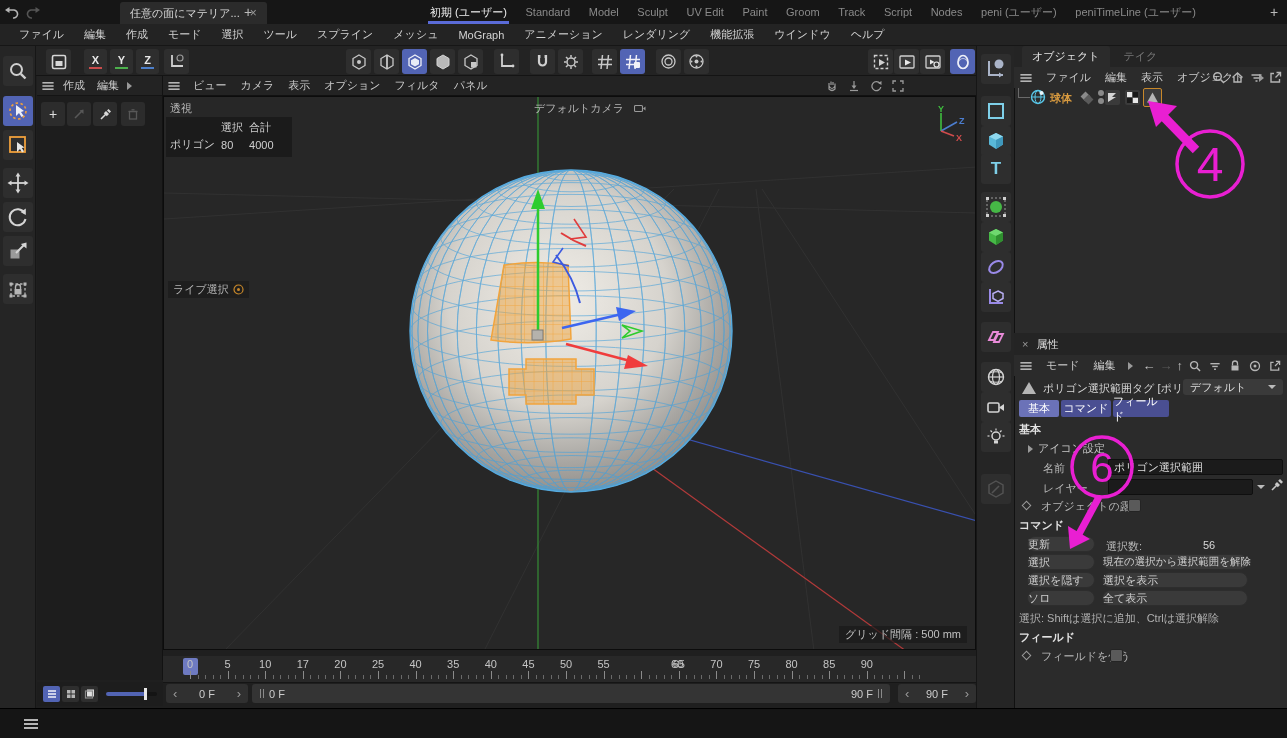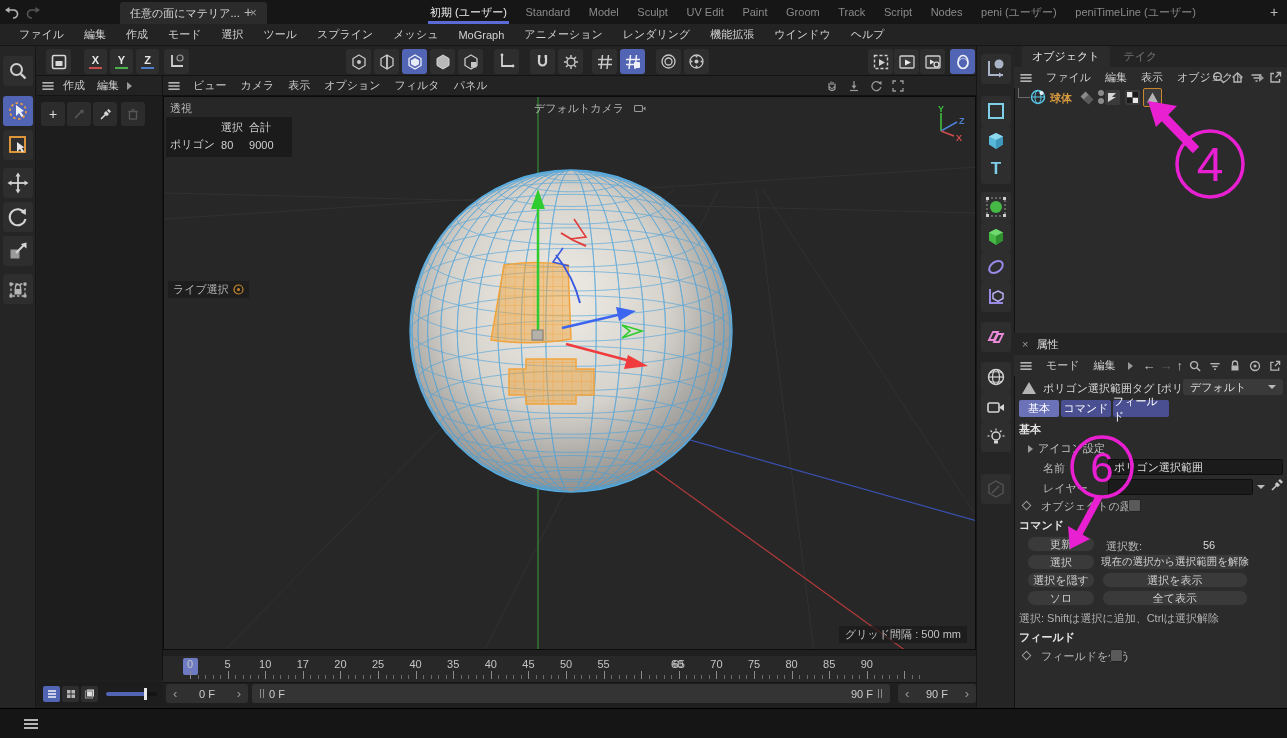--- a/index.html
+++ b/index.html
@@ -67,21 +67,21 @@
   .chev{color:#999;font-size:13px}
   .grip{width:4px;height:9px;border-left:1px solid #8a8a8a;border-right:1px solid #8a8a8a}
 
   
   .right-panel{position:absolute;left:1014px;top:46px;width:273px;height:662px;background:#2b2b2b;border-left:1px solid #111}
   .rp-tabs{position:absolute;left:1014px;top:46px;width:273px;height:21px;background:#242424;display:flex;align-items:flex-end;gap:4px;padding-left:8px}
   .rp-tab{padding:3px 10px;color:#777}
   .rp-tab.active{color:#e6e6e6;background:#2b2b2b;border-radius:3px 3px 0 0}
   .om-menu,.attr-menu{position:absolute;width:273px;height:21px;display:flex;align-items:center;gap:2px;background:#2b2b2b}
   .small-ic{width:16px;height:16px;display:flex;align-items:center;justify-content:center}
-  .pill{position:absolute;height:16px;background:#3a3a3a;border:1px solid #2d2d2d;border-radius:9px;color:#cfcfcf;display:flex;align-items:center;justify-content:center;white-space:nowrap}
+  .pill{position:absolute;height:16px;background:#3a3a3a;border:1px solid #2d2d2d;border-radius:9px;color:#cfcfcf;display:flex;align-items:center;white-space:nowrap}
   .atab{position:absolute;top:400px;height:17px;border-radius:2px;color:#fff;display:flex;align-items:center;justify-content:center;background:#4a4f92}
   .atab.active{background:#6b72b8}
   .sect{position:absolute;left:1019px;color:#e2e2e2;font-weight:bold}
   .flabel{position:absolute;color:#b8b8b8}
   .field{position:absolute;height:16px;background:#1b1b1b;border:1px solid #0f0f0f;border-radius:2px;color:#ddd;display:flex;align-items:center;padding:0 5px}
   .checkbox{position:absolute;width:13px;height:13px;background:#414141;border:1px solid #242424;border-radius:2px}
   .diamond{position:absolute;width:7px;height:7px;border:1px solid #9a9a9a;transform:rotate(45deg)}
   .ddown{position:absolute;height:16px;background:#3a3a3a;border-radius:3px;color:#ddd;display:flex;align-items:center;justify-content:space-between;padding:0 7px}
   .tri-down{width:0;height:0;border-left:4px solid transparent;border-right:4px solid transparent;border-top:4px solid #bbb}
   .flyout{width:0;height:0;border-top:4px solid transparent;border-bottom:4px solid transparent;border-left:5px solid #9a9a9a;display:inline-block}
@@ -541,21 +541,21 @@
       <table>
         <tbody>
             <tr>
               <td></td>
               <td>選択</td>
               <td>合計</td>
             </tr>
         <tr>
               <td>ポリゴン</td>
               <td>80</td>
-              <td>9000</td>
+              <td>4000</td>
             </tr>
       </tbody>
         </table>
     </div>
     <div class="vp-label" style="left:4px;top:184px;display:flex;align-items:center;gap:4px;background:rgba(25,25,25,.6);padding:1px 5px">
       <span>ライブ選択</span>
       <svg width="11" height="11" viewBox="0 0 11 11">
           <circle cx="5.5" cy="5.5" r="4.5" fill="none" stroke="#c8882a" stroke-width="1.2"></circle>
           <circle cx="5.5" cy="5.5" r="1.5" fill="#c8882a"></circle>
         </svg>

